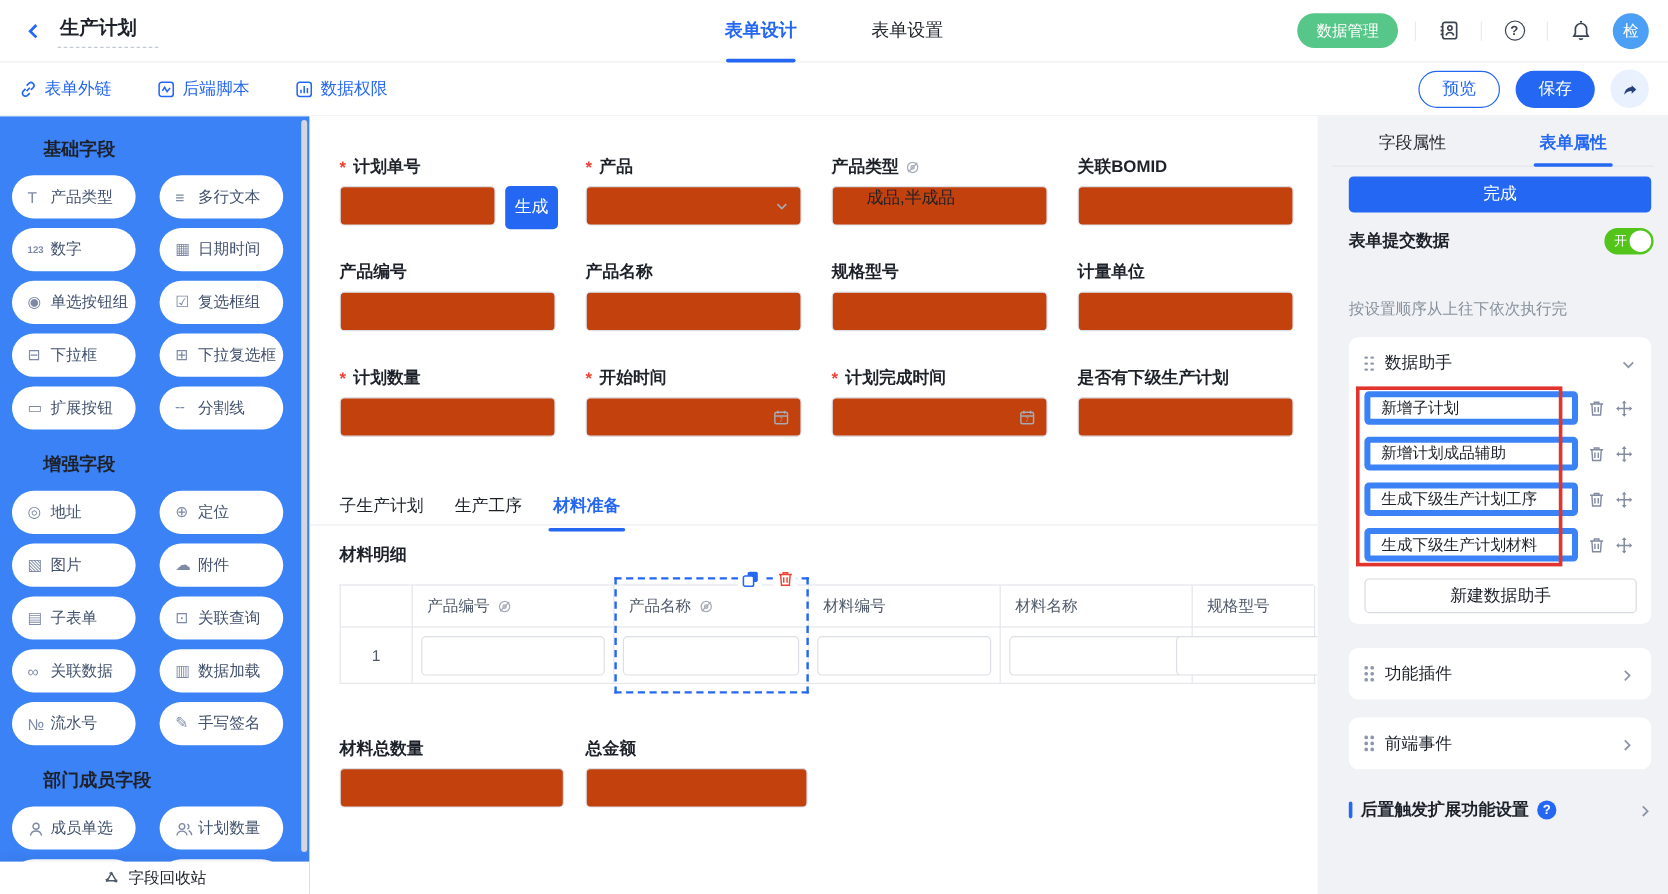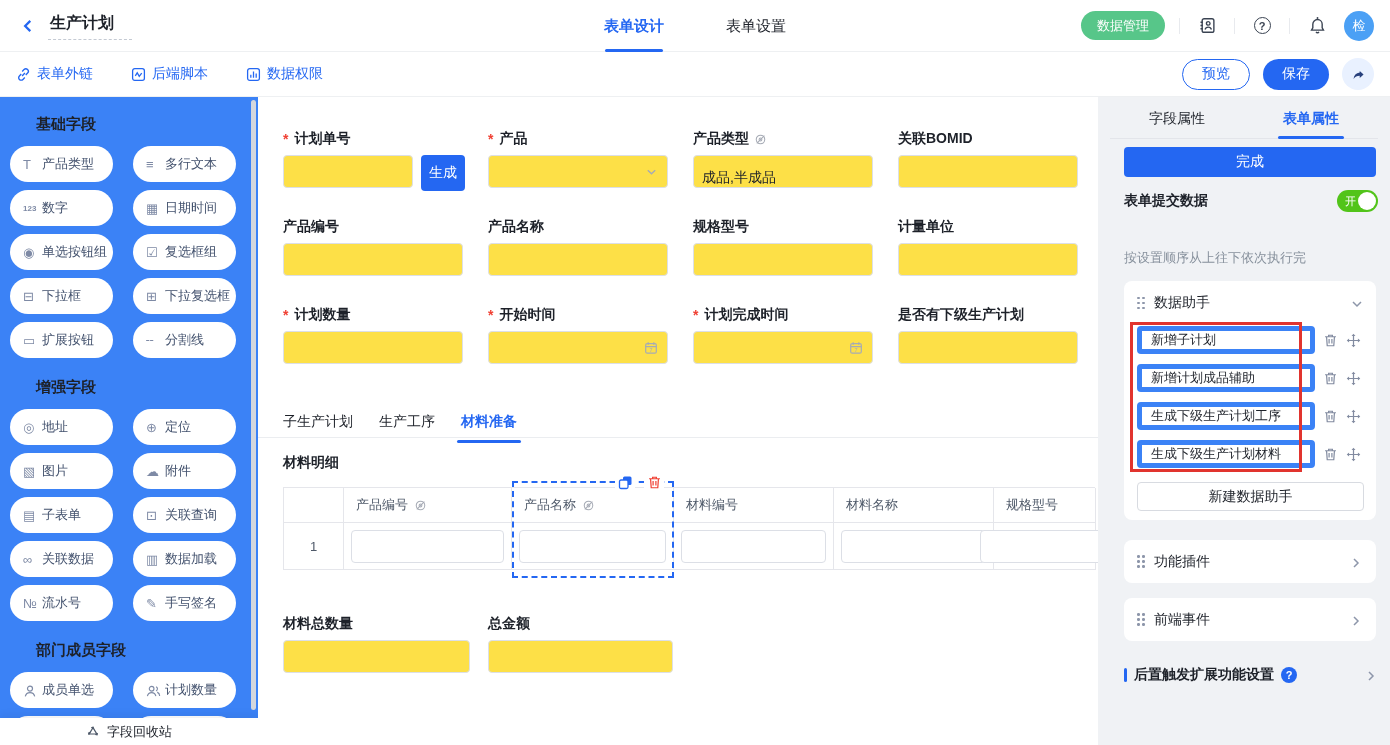--- a/index.html
+++ b/index.html
@@ -45,21 +45,21 @@
   .sb-scrollbar { position:absolute; right:2px; top:3px; width:5px; height:610px; border-radius:3px; background:#d4d7dd; }
   .sb-footer { position:absolute; left:0; right:0; bottom:0; height:27px; background:#fff; box-shadow:0 -3px 8px rgba(31,35,41,.07); display:flex; align-items:center; justify-content:center; gap:7px; font-size:13px; color:#1d2129; cursor:pointer; }
 
   
   .canvas { position:relative; flex:1; background:#fff; overflow:hidden; }
   .fld { position:absolute; width:180px; }
   .c1{left:25px}.c2{left:230px}.c3{left:435px}.c4{left:640px}
   .fr1{top:33px}.fr2{top:121px}.fr3{top:209px}.fr4{top:518px}
   .flabel { font-size:14px; font-weight:700; height:18px; display:flex; align-items:center; gap:5px; margin-bottom:7px; white-space:nowrap; }
   .req { color:#f04134; font-weight:700; margin-right:1px; }
-  .finput { position:relative; height:33px; border:1px solid #dcdfe6; border-radius:4px; background:#fde047; display:flex; align-items:flex-end; padding:0 8px; font-size:14px; color:#1d2129; }
+  .finput { position:relative; height:33px; border:1px solid #dcdfe6; border-radius:4px; background:#c2410c; display:flex; align-items:flex-start; padding:0 28px; font-size:14px; color:#1d2129; }
   .finput .tail { position:absolute; right:9px; top:50%; transform:translateY(-50%); color:#a6abb5; display:flex; }
   .finput.narrow { width:130px; }
   .gen-btn { position:absolute; left:138px; top:25px; width:44px; height:36px; background:#2467f2; color:#fff; border:none; border-radius:4px; font-size:14px; cursor:pointer; }
   .eyeoff { color:#a6abb5; }
 
   .ctabs { position:absolute; left:25px; top:316px; display:flex; gap:26px; }
   .ctab { position:relative; font-size:14px; padding-bottom:12px; cursor:pointer; color:#1d2129; }
   .ctab.active { color:#2467f2; font-weight:700; }
   .ctab.active::after { content:""; position:absolute; left:-4px; right:-4px; bottom:0; height:3px; background:#2467f2; border-radius:2px; }
   .ctab-line { position:absolute; left:0; right:0; top:340px; height:1px; background:#ebedf0; }

